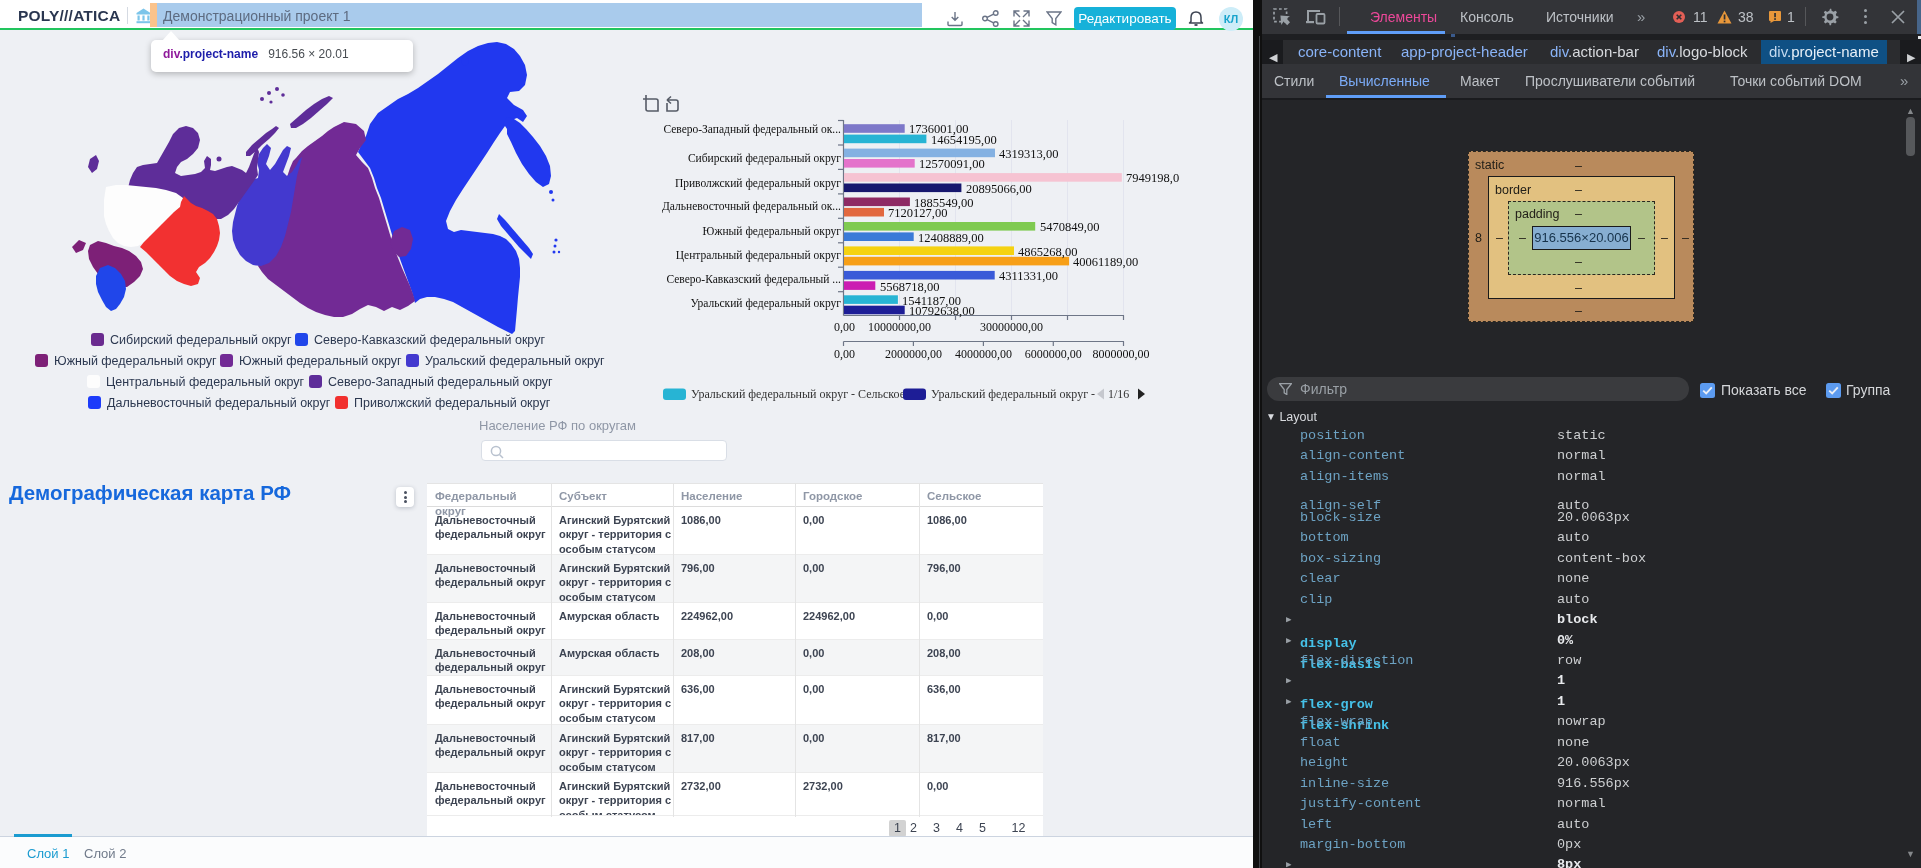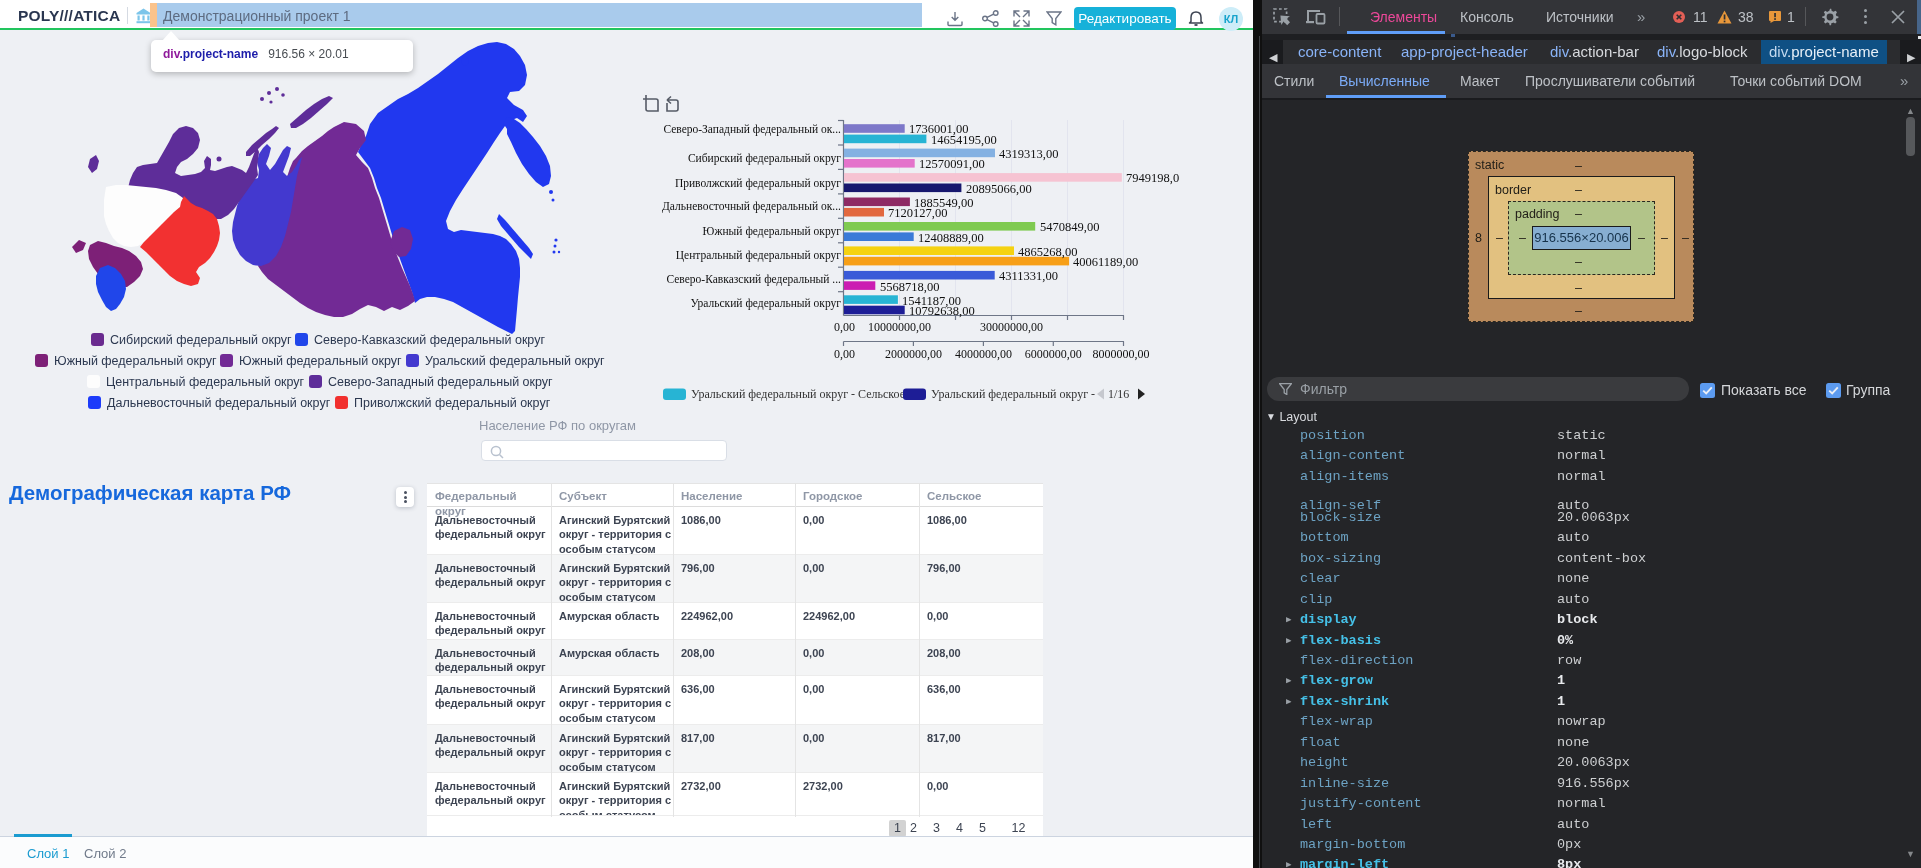--- a/index.html
+++ b/index.html
@@ -26,21 +26,21 @@
 #dt-tabs { position:absolute; left:0; top:64px; width:659px; height:36px; background:#333438; border-bottom:2px solid #1a1b1e; }
 .dtab { position:absolute; top:0; height:34px; line-height:34px; color:#bdc1c6; }
 #dt-crumbs { font-size:15px; } #dt-crumbs .abs { line-height:24px; }
 #dt-tabs .dtab { height:34px; line-height:34px; }
 .bm { position:absolute; font-size:12.5px; color:#232019; }
 .cb { position:absolute; width:15px; height:15px; }
 #props { position:absolute; left:0; top:426px; width:640px; font-family:"Liberation Mono", monospace; font-size:13.5px; }
 .prow { position:absolute; left:0; width:640px; height:20.45px; line-height:20.45px; }
 .pn { position:absolute; left:38px; color:#6da3c4; }
 .pv { position:absolute; left:295px; color:#cdcfd1; }
-.pb .pn { color:#45c1e8; font-weight:bold; }
+.pb .pn { color:#45c1e8; font-weight:bold;margin-top:24px; }
 .pb .pv { color:#e8eaed; font-weight:bold; }
 .parr { position:absolute; left:24px; color:#9aa0a6; font-size:9px; }
 
 .mlg { position:absolute; font-size:12.5px; color:#2c3850; white-space:nowrap; }
 .mlg i { display:inline-block; width:13px; height:13px; border-radius:3px; margin-right:6px; vertical-align:-2px; }
 #tbl { position:absolute; left:427px; top:483px; width:616px; height:408px; background:#fff; font-size:11px; color:#3d4452; overflow:hidden;font-weight:bold; }
 .thead { position:relative; height:24px; border-bottom:1px solid #dcdcdc; border-top:1px solid #e4e4e4; }
 .thead .tc { top:5px; font-size:11.5px; }
 .trow { position:relative; border-bottom:1px solid #ececec; overflow:hidden; }
 .trow.alt { background:#f4f5f6; }

